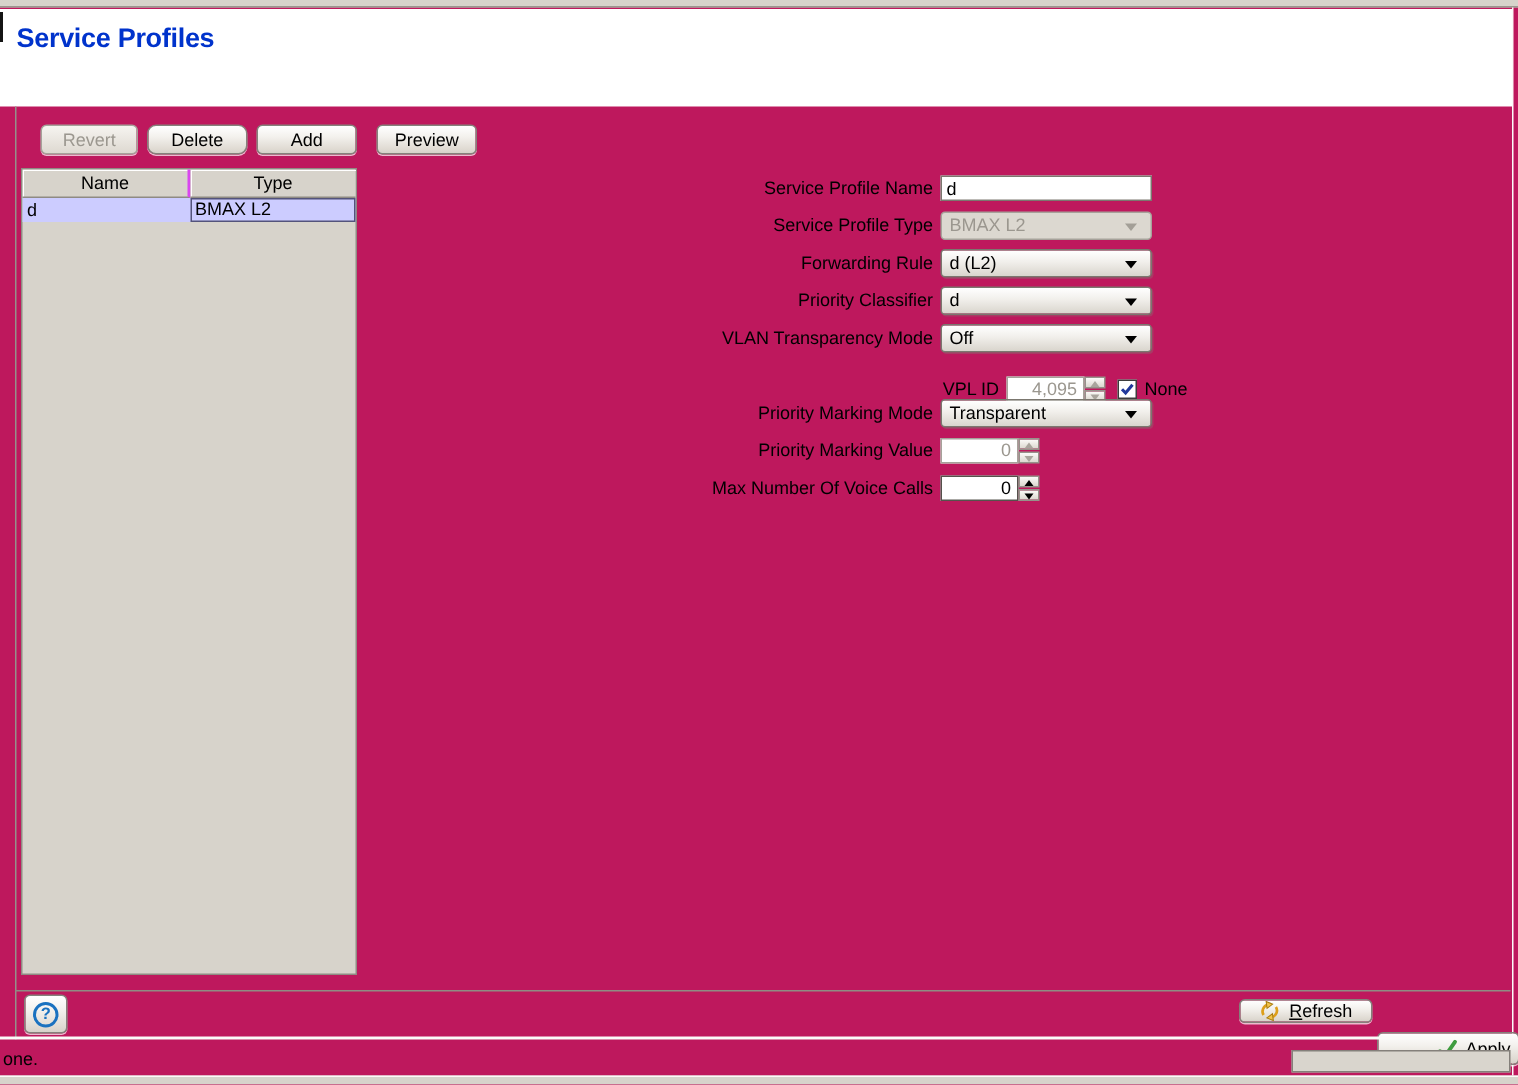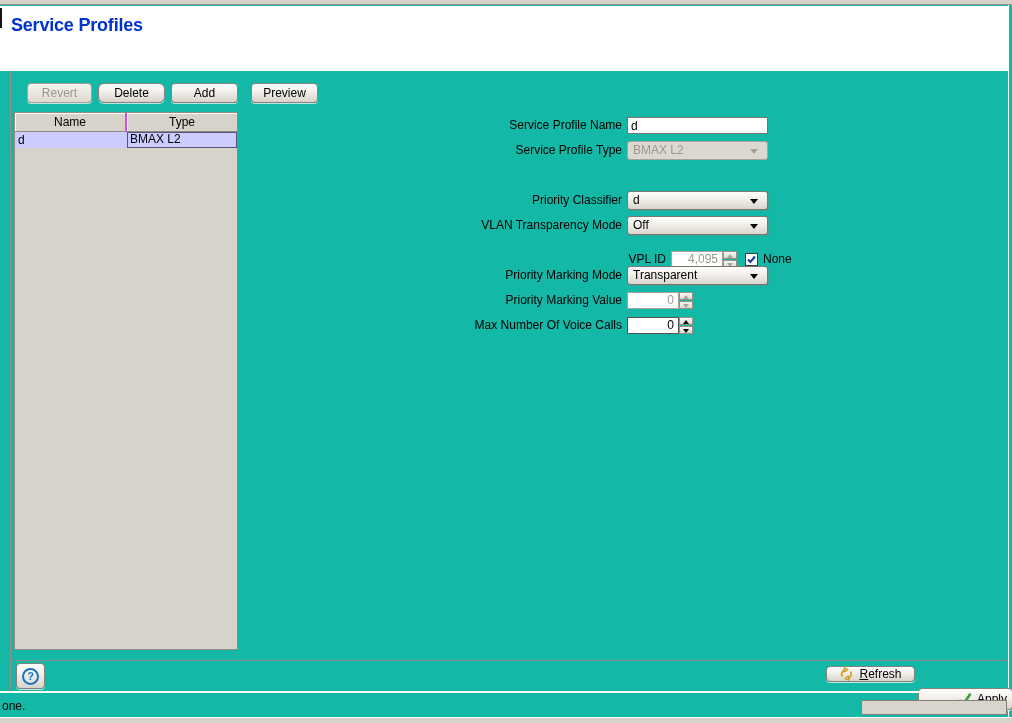--- a/index.html
+++ b/index.html
@@ -3,21 +3,21 @@
 <meta charset="utf-8">
 <style>
   * { box-sizing: border-box; margin: 0; padding: 0; }
   body {
     background: #d7d3cb;
     font-family: "Liberation Sans", sans-serif;
   }
   .screen {
     position: relative;
     width: 1012px; height: 723px;
-    background: #14b8a6;
+    background: #be185d;
     overflow: hidden;
     font-size: 12px; color: #000;
   }
   
   .top-strip {
     position: absolute; left: 0; top: 0; width: 1012px; height: 5px;
     background: #d7d3cb; border-bottom: 1px solid #9a968e;
   }
   .right-hairline {
     position: absolute; left: 1008px; top: 5px; width: 1px; height: 712px;
@@ -206,20 +206,27 @@
   </div>
 
   <div class="frow" style="top:141px;">
     <span class="flabel">Service Profile Type</span>
     <div class="combo disabled">
       <span class="combo-text">BMAX L2</span>
       <span class="combo-arrow"></span>
     </div>
   </div>
 
+  <div class="frow" style="top:166px;">
+    <span class="flabel">Forwarding Rule</span>
+    <div class="combo">
+      <span class="combo-text">d (L2)</span>
+      <span class="combo-arrow"></span>
+    </div>
+  </div>
 
   <div class="frow" style="top:191px;">
     <span class="flabel">Priority Classifier</span>
     <div class="combo">
       <span class="combo-text">d</span>
       <span class="combo-arrow"></span>
     </div>
   </div>
 
   <div class="frow" style="top:216px;">

